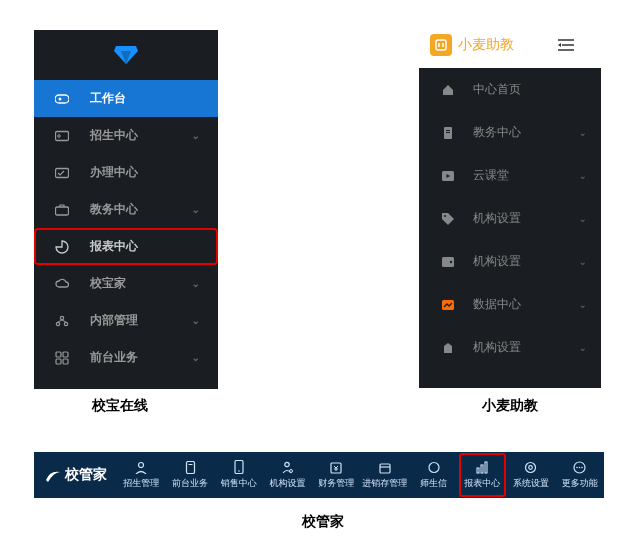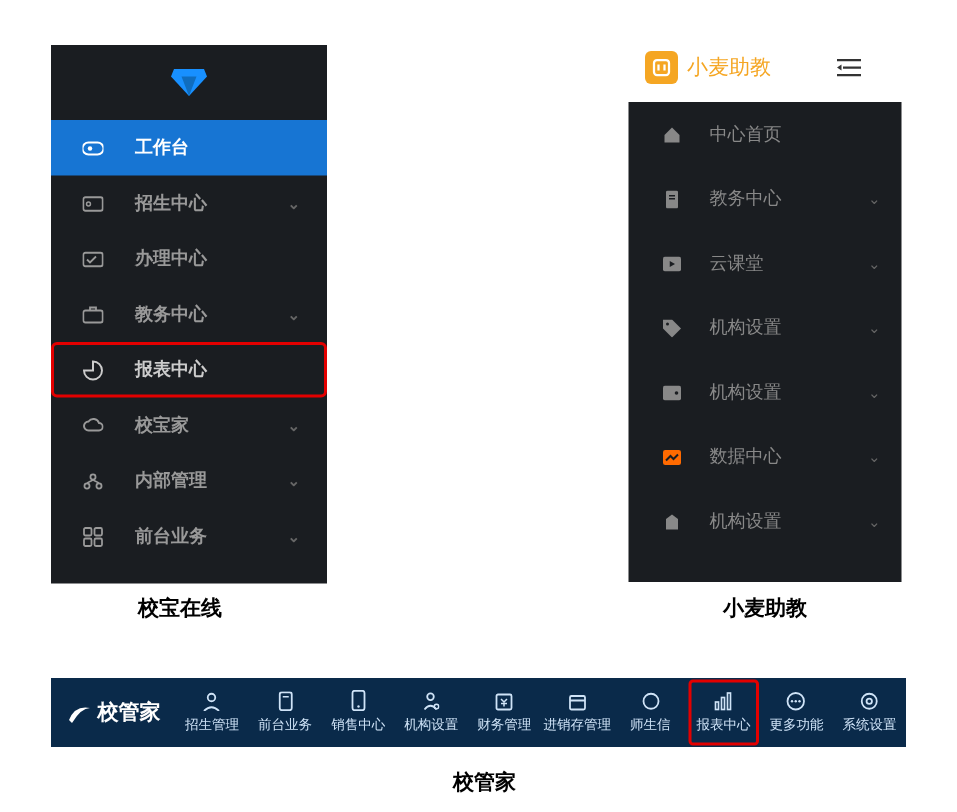--- a/index.html
+++ b/index.html
@@ -460,35 +460,35 @@
             <rect x="5" y="4" width="2" height="8" fill="none" stroke="#cfe3f7" stroke-width="1.1"></rect>
             <rect x="9" y="1" width="2" height="11" fill="none" stroke="#cfe3f7" stroke-width="1.1"></rect>
           </svg>
         </span>
       <span>报表中心</span>
     </div>
 
     <div class="bottom-item">
       <span class="bi-icon">
           <svg width="13" height="13" viewBox="0 0 13 13">
+            <circle cx="6.5" cy="6.5" r="5" fill="none" stroke="#cfe3f7" stroke-width="1.2"></circle>
+            <circle cx="6.5" cy="6.5" r="1.8" fill="none" stroke="#cfe3f7" stroke-width="1.2"></circle>
+          </svg>
+        </span>
+      <span>系统设置</span>
+    </div>
+
+    <div class="bottom-item">
+      <span class="bi-icon">
+          <svg width="13" height="13" viewBox="0 0 13 13">
             <circle cx="6.5" cy="6.5" r="5.5" fill="none" stroke="#cfe3f7" stroke-width="1.2"></circle>
             <circle cx="4" cy="6.5" r="0.8" fill="#cfe3f7"></circle>
             <circle cx="6.5" cy="6.5" r="0.8" fill="#cfe3f7"></circle>
             <circle cx="9" cy="6.5" r="0.8" fill="#cfe3f7"></circle>
           </svg>
         </span>
       <span>更多功能</span>
     </div>
 
-    <div class="bottom-item">
-      <span class="bi-icon">
-          <svg width="13" height="13" viewBox="0 0 13 13">
-            <circle cx="6.5" cy="6.5" r="5" fill="none" stroke="#cfe3f7" stroke-width="1.2"></circle>
-            <circle cx="6.5" cy="6.5" r="1.8" fill="none" stroke="#cfe3f7" stroke-width="1.2"></circle>
-          </svg>
-        </span>
-      <span>系统设置</span>
-    </div>
-
   </div>
 </div>
 
 <div class="caption" id="cap3">校管家</div>
 
 </body></html>

